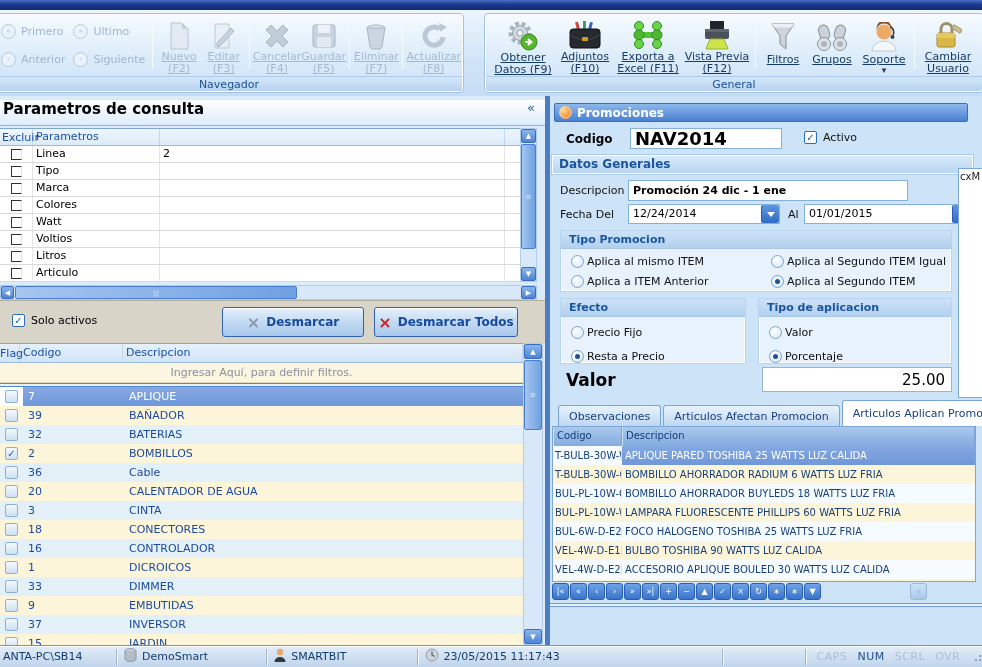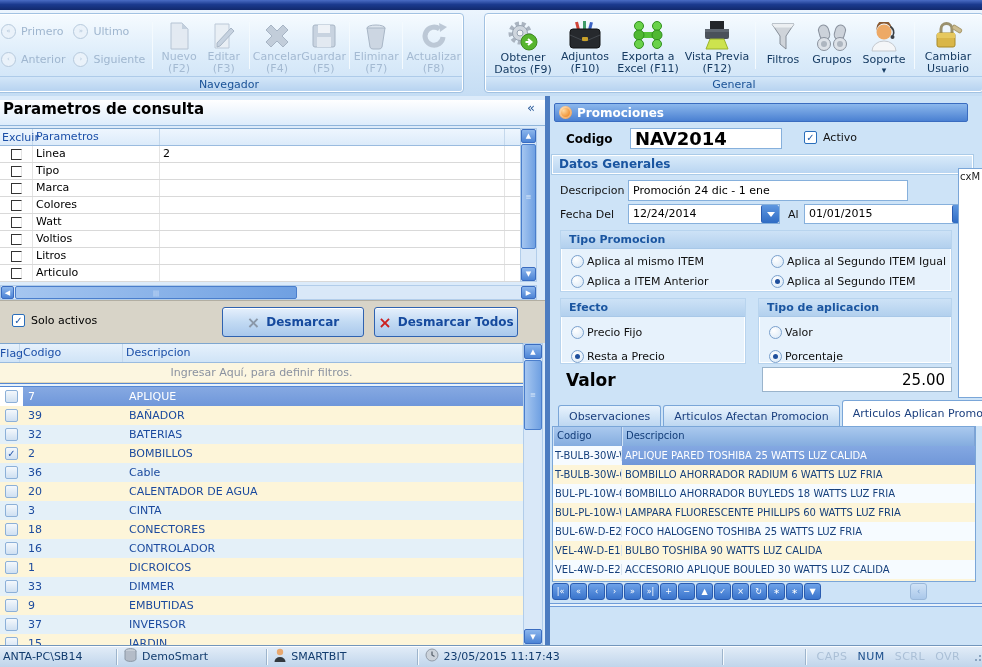--- a/index.html
+++ b/index.html
@@ -27,21 +27,21 @@
     border-radius:0 0 3px 3px; }
   .tbody { position:absolute; left:2px; right:2px; top:2px; bottom:17px;
     display:flex; align-items:stretch; }
   .vsep { width:1px; background:#aac6e4; border-right:1px solid #f4fafe; margin:6px 3px; }
   .ncol { display:flex; flex-direction:column; justify-content:center; gap:4px; padding:0 4px; }
   .mini { display:flex; align-items:center; gap:5px; color:#9fb6cf; height:24px; }
   .circ { width:15px; height:15px; border:1px solid #b7cadd; border-radius:50%;
     background:#eaf2fa; color:#b2c6da; font-size:7px; line-height:13px; text-align:center; flex:0 0 15px;}
   .bigbtn { display:flex; flex-direction:column; align-items:center; padding-top:4px; }
   .bigbtn .ic { height:34px; display:flex; align-items:center; justify-content:center; }
-  .bigbtn .lbl { text-align:center; line-height:12px; white-space:nowrap; }
+  .bigbtn .lbl { text-align:center; line-height:12px; white-space:nowrap;text-decoration:underline; }
   .disabled .lbl, .disabled { color:#a4bad2; }
   .enabled .lbl { color:#173c63; }
   .chev { font-size:9px; color:#173c63; line-height:8px; }
 
   
   #lp { position:absolute; left:0; top:96px; width:545px; height:549px;
     background:#dcebfa; overflow:hidden; }
   #lp-h { position:absolute; left:0; top:4px; width:545px; height:26px;
     background:linear-gradient(#ffffff,#ddecfb); border-bottom:1px solid #8fb4da;
     display:flex; align-items:flex-start; }
@@ -625,21 +625,21 @@
   <div class="abs fbold" style="left:16px;top:36px;">Codigo</div>
   <input class="tinput abs" style="left: 80px; top: 32px; width: 152px; font-weight: bold; font-size: 18px;" readonly="" value="NAV2014">
   <div class="abs" style="left:254px;top:35px;display:flex;align-items:center;gap:6px;">
     <span class="cbx">✓</span>
     <span style="color:#111;">Activo</span>
   </div>
 
   <div id="dg-bar">Datos Generales</div>
 
   <div class="abs flabel" style="left:10px;top:88px;">Descripcion</div>
-  <input class="tinput abs" style="left: 78px; top: 84px; width: 280px;" readonly="" value="Promoción 24 dic - 1 ene">
+  <input class="tinput abs" style="left: 78px; top: 84px; width: 280px; font-weight: bold;" readonly="" value="Promoción 24 dic - 1 ene">
 
   <div class="abs flabel" style="left:10px;top:112px;">Fecha Del</div>
   <div class="combo" style="left:78px;top:108px;width:152px;">
     <span class="val">12/24/2014</span>
     <span class="dd">
         <span class="tri"></span>
       </span>
   </div>
   <div class="abs flabel" style="left:238px;top:112px;">Al</div>
   <div class="combo" style="left:254px;top:108px;width:167px;">

